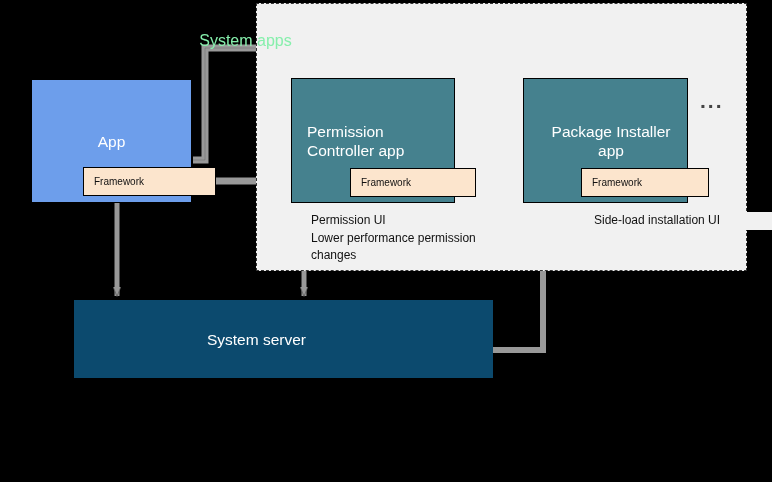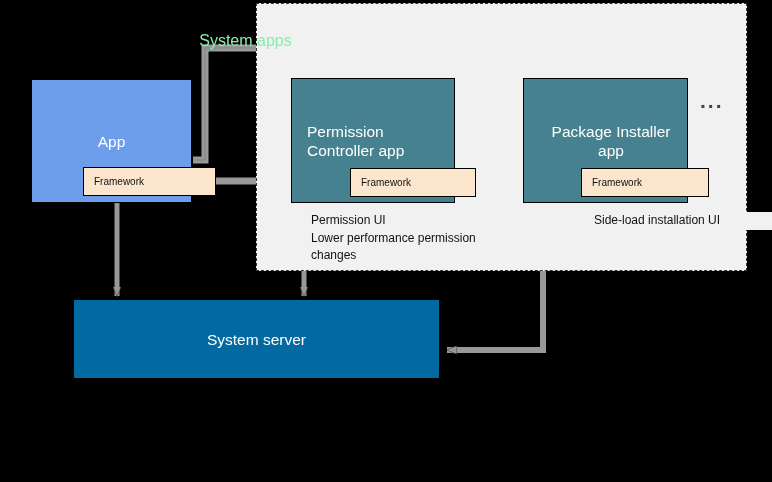--- a/index.html
+++ b/index.html
@@ -82,23 +82,23 @@
   .node-pkginst {
     left: 523px;
     top: 78px;
     width: 165px;
     height: 125px;
     background: #45818e;
   }
   .node-sysserver {
     left: 74px;
     top: 300px;
-    width: 365px;
+    width: 419px;
     height: 78px;
-    background: #0369a1;
+    background: #0c4a6e;
     border: none;
     padding-left: 38px;
   }
 
   .node-title {
     position: absolute;
     color: #ffffff;
     font-size: 15.5px;
     line-height: 19px;
     white-space: pre-line;

